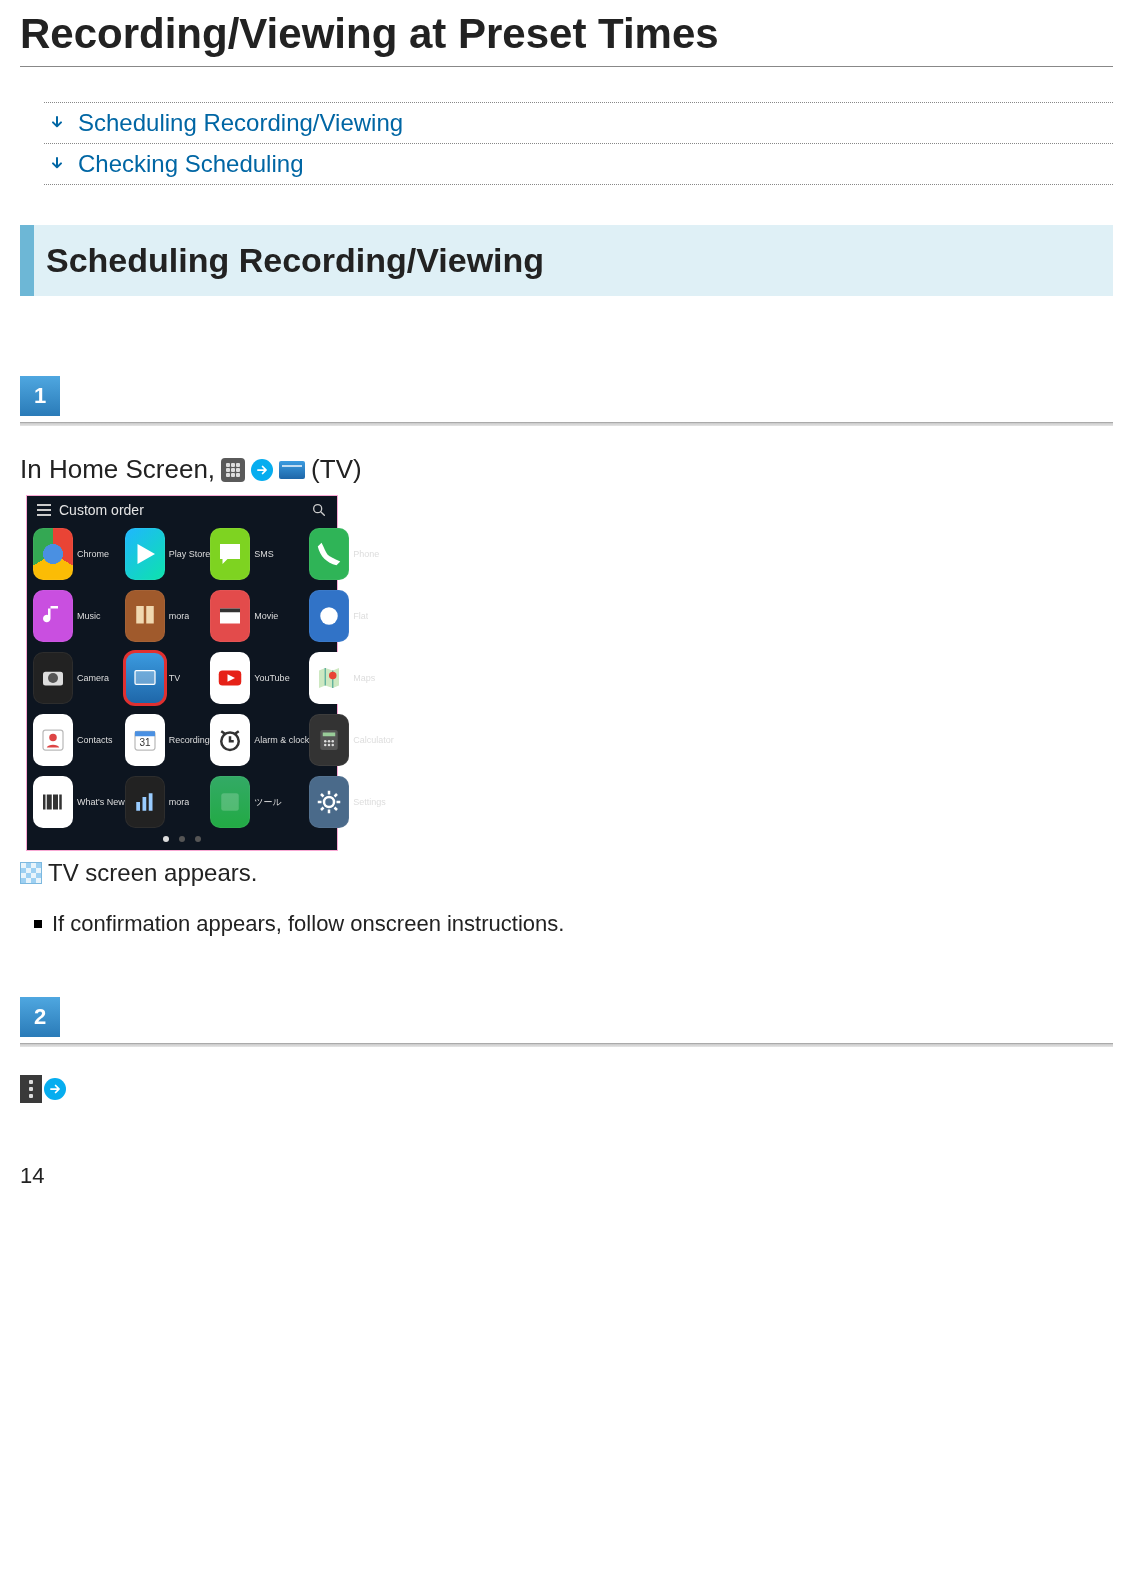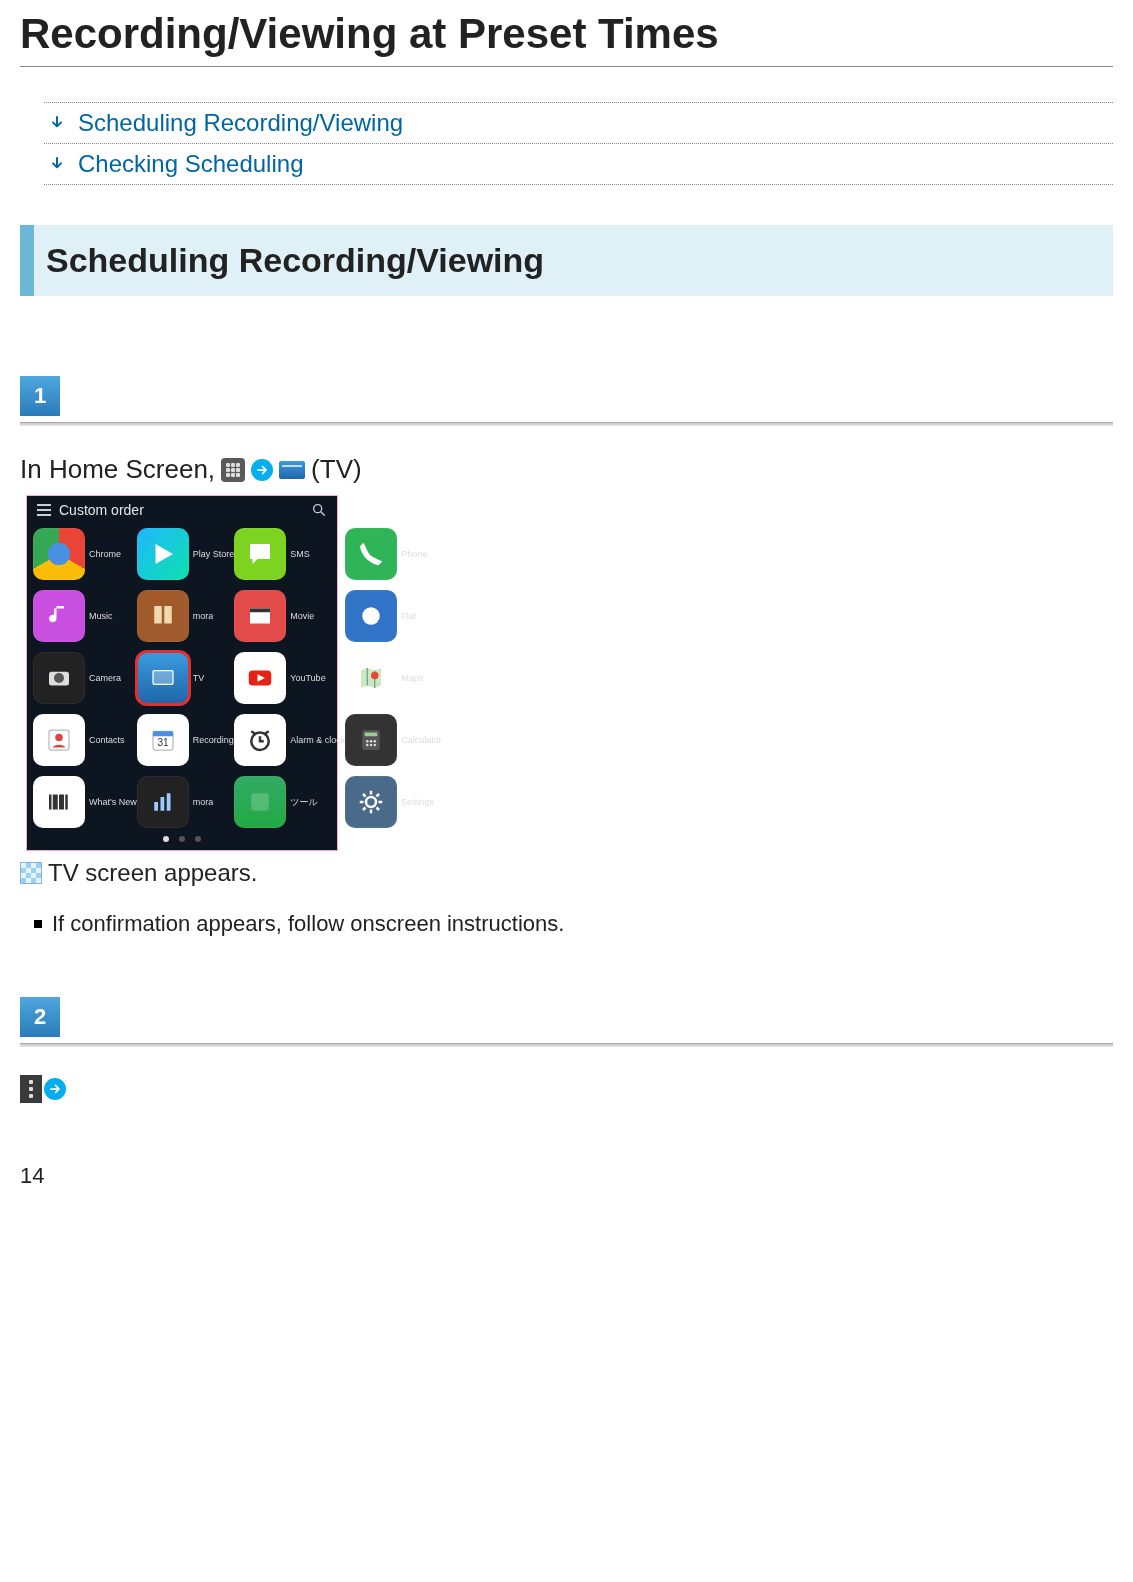--- a/index.html
+++ b/index.html
@@ -133,21 +133,21 @@
     display: grid;
     grid-template-columns: repeat(4, 1fr);
     gap: 10px 0;
     padding: 6px 6px 0 6px;
   }
   .app {
     display: flex; flex-direction: row; align-items: center;
     gap: 4px;
   }
   .app .tile {
-    width: 52px; height: 52px; border-radius: 10px;
+    width: 40px; height: 52px; border-radius: 10px;
     display: flex; align-items: center; justify-content: center;
     font-size: 22px;
     color: #fff;
     box-shadow: 0 0 0 1px rgba(255,255,255,0.05) inset;
   }
   .app .lbl {
     color: #ddd;
     font-size: 9px;
     text-align: center;
     max-width: 64px;

